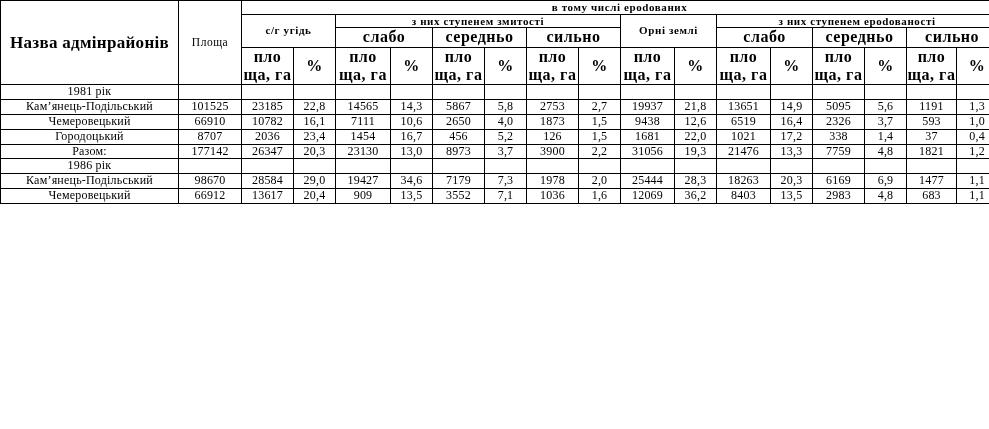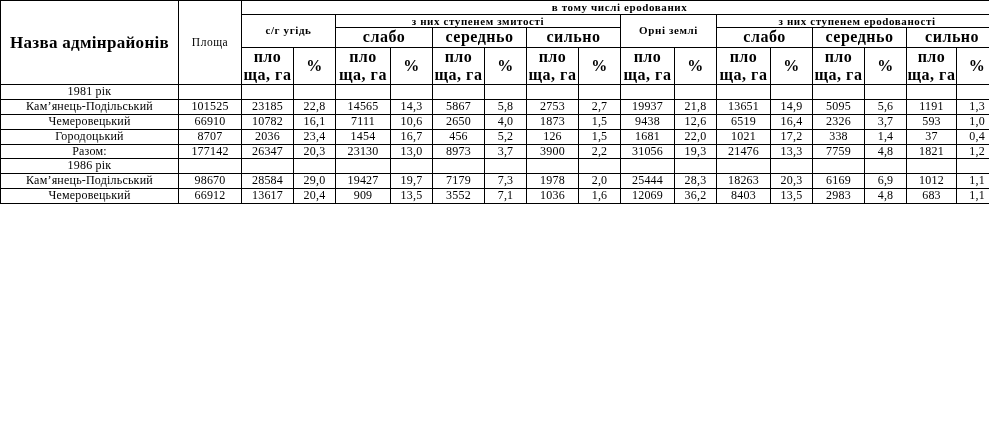--- a/index.html
+++ b/index.html
@@ -259,32 +259,32 @@
         <td class="num blank">&nbsp;</td>
         <td class="num blank">&nbsp;</td>
         <td class="num blank">&nbsp;</td>
       </tr>
       <tr>
         <td class="rowname">Камʼянець-Подільський</td>
         <td class="num">98670</td>
         <td class="num">28584</td>
         <td class="num">29,0</td>
         <td class="num">19427</td>
-        <td class="num">19,7</td>
+        <td class="num">34,6</td>
         <td class="num">7179</td>
         <td class="num">7,3</td>
         <td class="num">1978</td>
         <td class="num">2,0</td>
         <td class="num">25444</td>
         <td class="num">28,3</td>
         <td class="num">18263</td>
         <td class="num">20,3</td>
         <td class="num">6169</td>
         <td class="num">6,9</td>
-        <td class="num">1012</td>
+        <td class="num">1477</td>
         <td class="num">1,1</td>
       </tr>
       <tr>
         <td class="rowname">Чемеровецький</td>
         <td class="num">66912</td>
         <td class="num">13617</td>
         <td class="num">20,4</td>
         <td class="num">909</td>
         <td class="num">13,5</td>
         <td class="num">3552</td>

